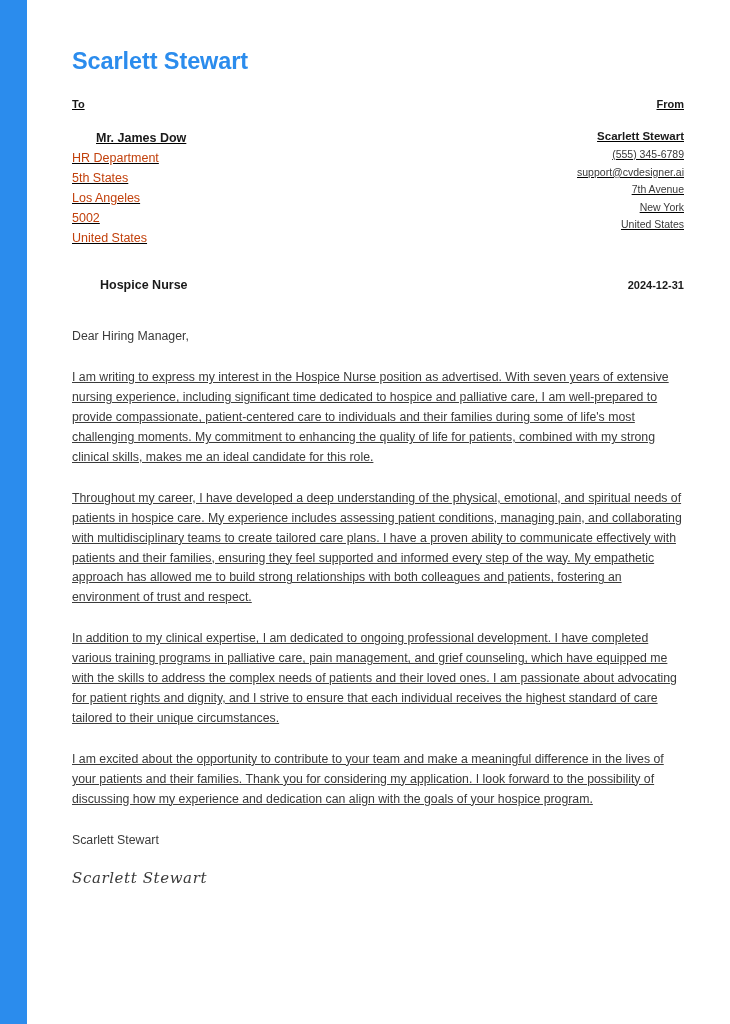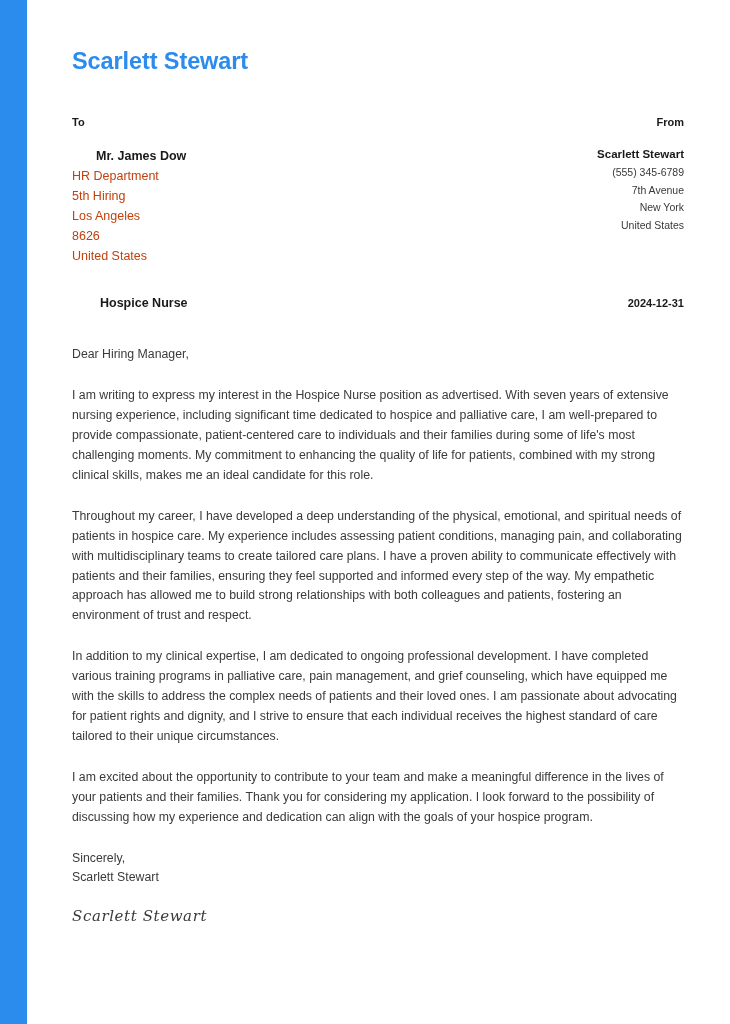--- a/index.html
+++ b/index.html
@@ -44,21 +44,22 @@
     font-size: 23.5px;
     font-weight: 700;
     color: #2b8ced;
     letter-spacing: -0.1px;
     line-height: 1.2;
   }
 
   
   .address-row {
     display: flex;
-    margin-top: 41px;
+    margin-top: 23px;
+    text-decoration: underline;
   }
   .addr-col-to {
     width: 430px;
     flex: none;
   }
   .addr-col-from {
     flex: 1;
     text-align: right;
   }
   .col-label {
@@ -121,20 +122,21 @@
     font-size: 12.3px;
     color: #3a3a3a;
     line-height: 19.9px;
   }
   .body-par {
     margin-top: 21px;
     font-size: 12.3px;
     color: #3a3a3a;
     line-height: 19.9px;
     text-align: left;
+    text-decoration: underline;
   }
   .closing {
     margin-top: 21px;
     font-size: 12.3px;
     color: #3a3a3a;
     line-height: 19.9px;
   }
   .signature {
     margin-top: 19px;
     font-family: "DejaVu Serif", "Liberation Serif", serif;
@@ -155,50 +157,50 @@
   <div class="content">
 
     <h1 class="name-heading">Scarlett Stewart</h1>
 
     <div class="address-row">
 
       <div class="addr-col-to">
         <div class="col-label">To</div>
         <div class="to-name">Mr. James Dow</div>
         <div class="to-line">HR Department</div>
-        <div class="to-line">5th Hiring</div>
+        <div class="to-line">5th States</div>
         <div class="to-line">Los Angeles</div>
-        <div class="to-line">8626</div>
+        <div class="to-line">5002</div>
         <div class="to-line">United States</div>
       </div>
 
       <div class="addr-col-from">
         <div class="col-label">From</div>
         <div class="from-name">Scarlett Stewart</div>
         <div class="from-line">(555) 345-6789</div>
+        <div class="from-line">support@cvdesigner.ai</div>
         <div class="from-line">7th Avenue</div>
         <div class="from-line">New York</div>
         <div class="from-line">United States</div>
       </div>
 
     </div>
 
     <div class="subject-row">
       <div class="subject-title">Hospice Nurse</div>
       <div class="subject-date">2024-12-31</div>
     </div>
 
     <div class="salutation">Dear Hiring Manager,</div>
 
     <p class="body-par">I am writing to express my interest in the Hospice Nurse position as advertised. With seven years of extensive nursing experience, including significant time dedicated to hospice and palliative care, I am well-prepared to provide compassionate, patient-centered care to individuals and their families during some of life's most challenging moments. My commitment to enhancing the quality of life for patients, combined with my strong clinical skills, makes me an ideal candidate for this role.</p>
     <p class="body-par">Throughout my career, I have developed a deep understanding of the physical, emotional, and spiritual needs of patients in hospice care. My experience includes assessing patient conditions, managing pain, and collaborating with multidisciplinary teams to create tailored care plans. I have a proven ability to communicate effectively with patients and their families, ensuring they feel supported and informed every step of the way. My empathetic approach has allowed me to build strong relationships with both colleagues and patients, fostering an environment of trust and respect.</p>
     <p class="body-par">In addition to my clinical expertise, I am dedicated to ongoing professional development. I have completed various training programs in palliative care, pain management, and grief counseling, which have equipped me with the skills to address the complex needs of patients and their loved ones. I am passionate about advocating for patient rights and dignity, and I strive to ensure that each individual receives the highest standard of care tailored to their unique circumstances.</p>
     <p class="body-par">I am excited about the opportunity to contribute to your team and make a meaningful difference in the lives of your patients and their families. Thank you for considering my application. I look forward to the possibility of discussing how my experience and dedication can align with the goals of your hospice program.</p>
 
     <div class="closing">
-      <div>Sincerely,</div>
       <div>Scarlett Stewart</div>
     </div>
 
     <div class="signature">Scarlett Stewart</div>
 
   </div>
 </div>
 
 </body></html>

